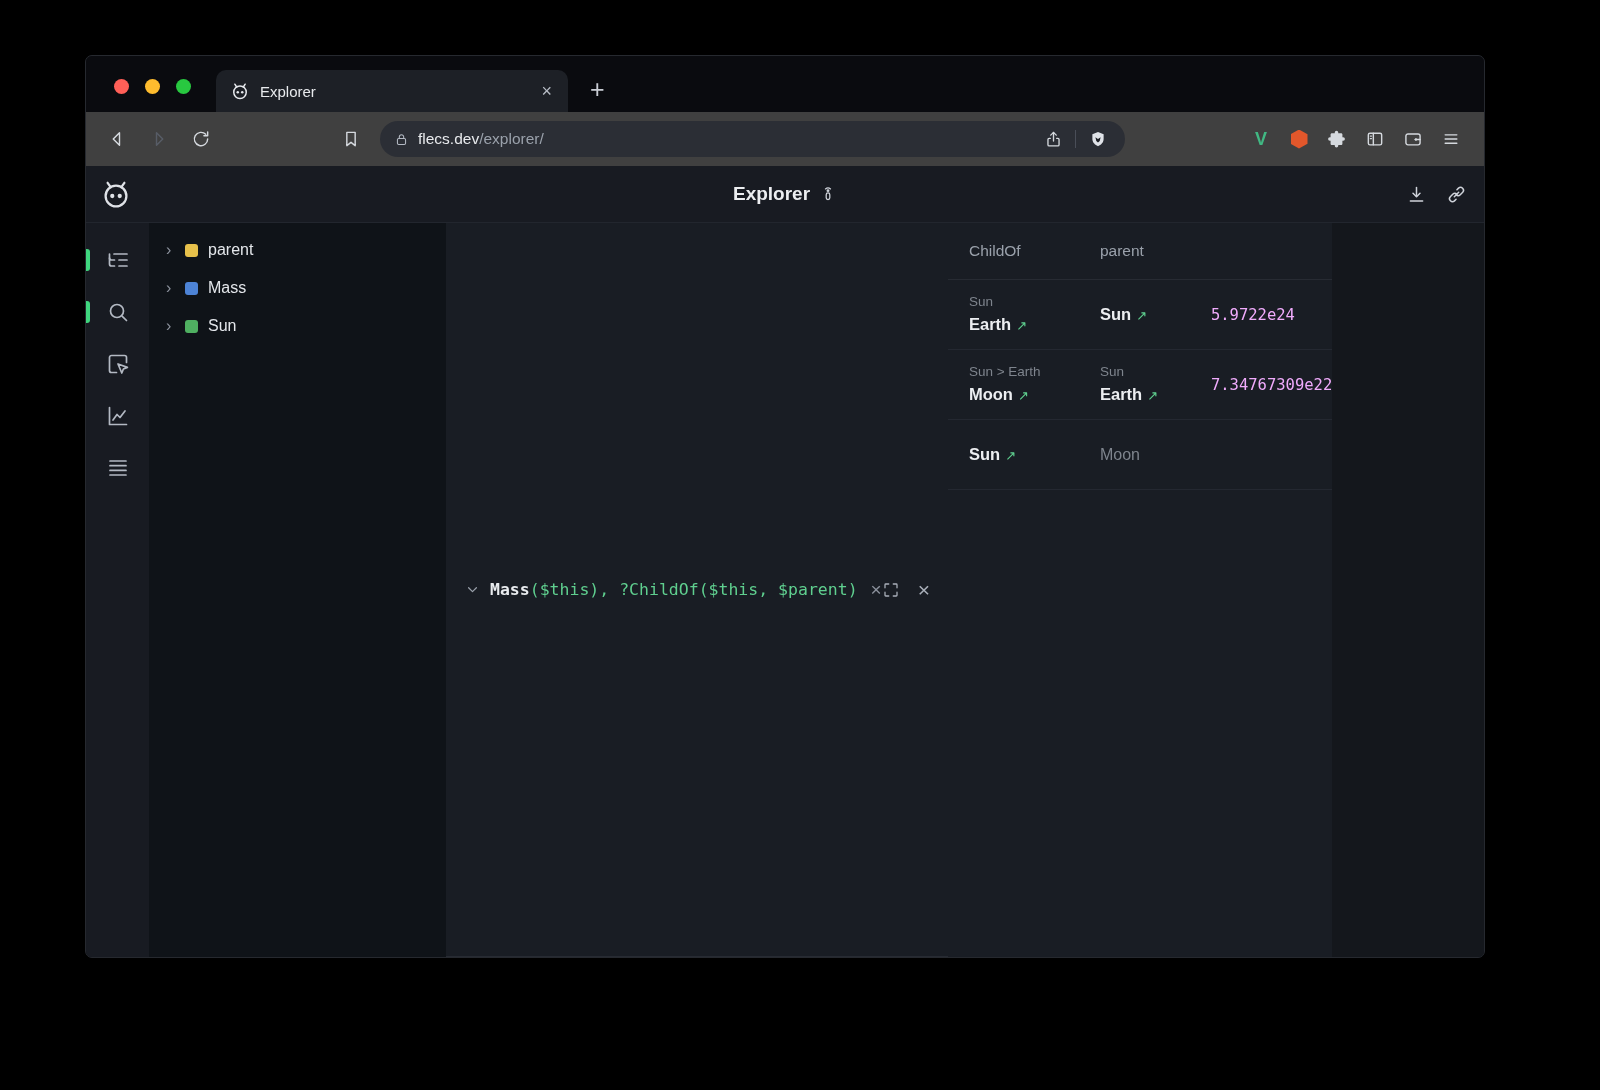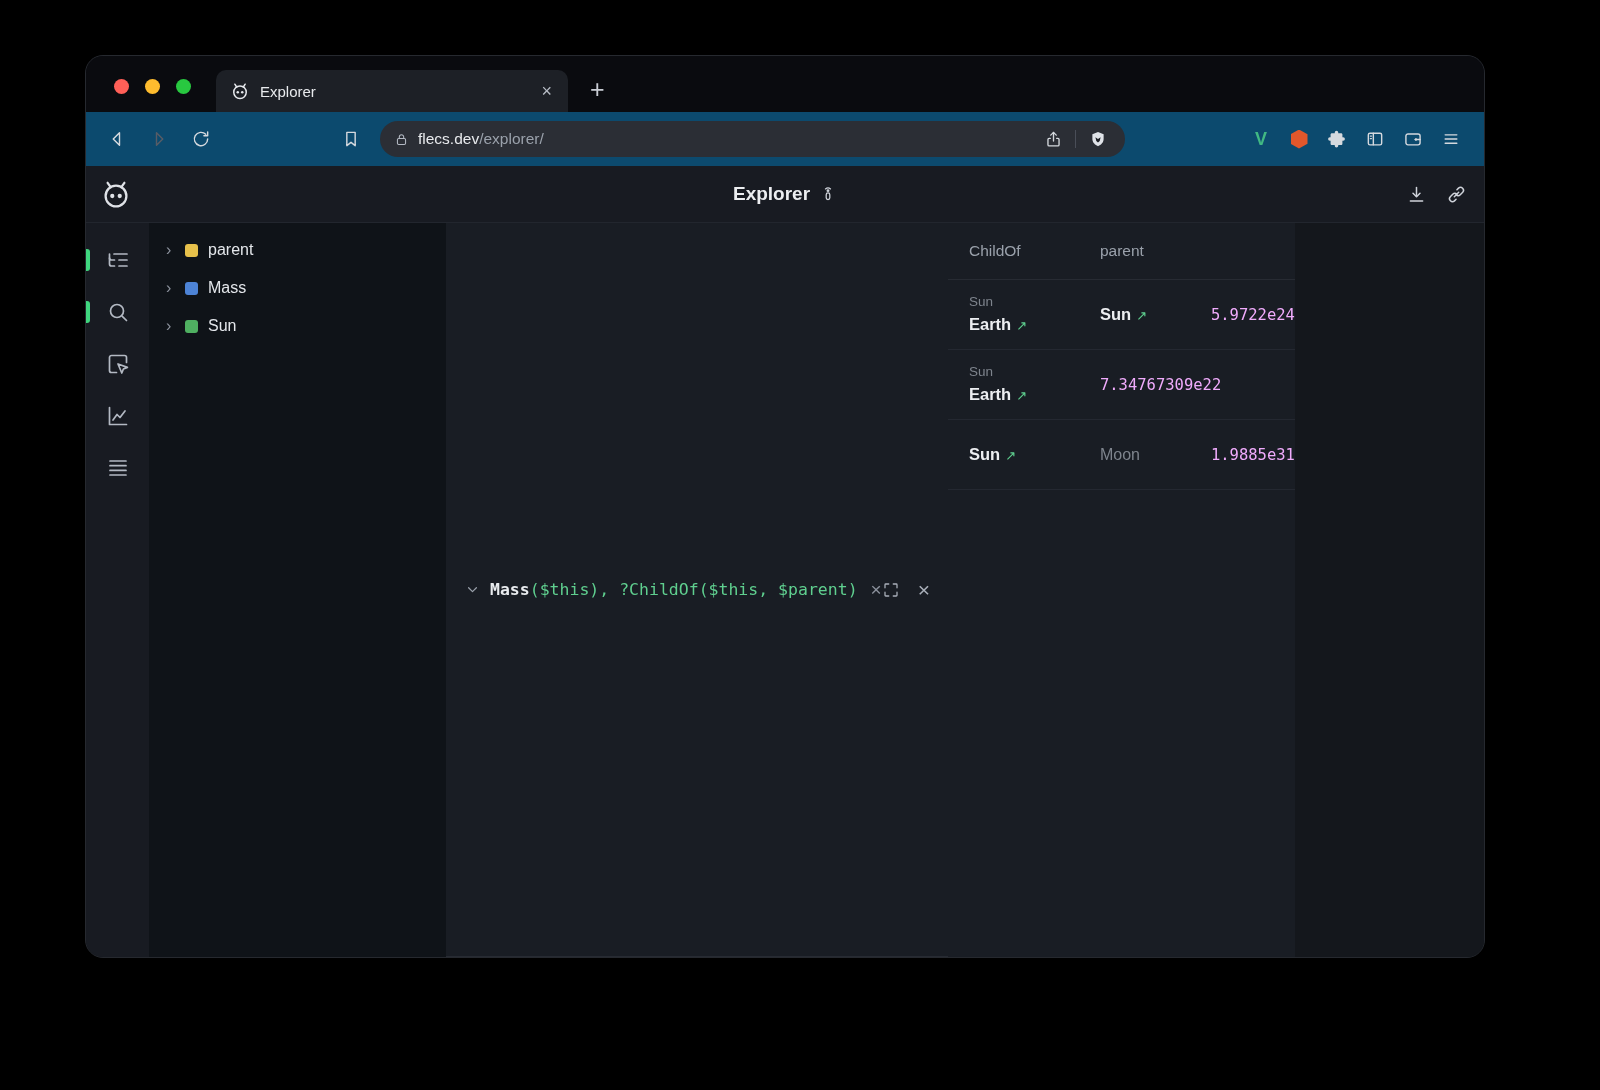--- a/index.html
+++ b/index.html
@@ -1,39 +1,39 @@
 <!DOCTYPE html>
 <html><head>
 <meta charset="utf-8">
 <style>
   * { box-sizing: border-box; margin: 0; padding: 0; }
   html,body { width:1600px; height:1090px; background:#000; font-family:"Liberation Sans",sans-serif; overflow:hidden; }
   .stage { position:relative; width:1600px; height:1090px; background:#000; }
 
   .window {
     position:absolute; left:85px; top:55px; width:1400px; height:903px;
-    background:#15181e; border-radius:18px; overflow:hidden;
+    background:#15181e; border-radius:7px; overflow:hidden;
     display:flex; flex-direction:column;
     box-shadow:0 25px 70px rgba(0,0,0,.7);
     border:1px solid #26292f;
   }
 
   
   .tabstrip { position:relative; flex:0 0 56px; background:#0a0b0f; display:flex; align-items:flex-end; }
   .traffic { position:absolute; left:28px; top:23px; display:flex; gap:16px; }
   .tl { width:15px; height:15px; border-radius:50%; cursor:pointer; }
   .tab { margin-left:130px; width:352px; height:42px; background:#1d2026; border-radius:10px 10px 0 0;
          display:flex; align-items:center; padding:0 12px 0 14px; cursor:pointer; }
   .favicon { width:20px; height:20px; flex:0 0 auto; }
   .tab-title { color:#e8eaed; font-size:15px; font-weight:500; margin-left:10px; flex:1; white-space:nowrap; overflow:hidden; }
   .tab-close { color:#b7bcc5; font-size:18px; line-height:1; padding:2px 4px; cursor:pointer; }
   .new-tab { color:#c9cdd4; font-size:25px; line-height:1; margin-left:22px; margin-bottom:10px; cursor:pointer; }
 
   
-  .navbar { flex:0 0 54px; background:#0c4a6e; display:flex; align-items:center; padding:0 14px; }
+  .navbar { flex:0 0 54px; background:#404040; display:flex; align-items:center; padding:0 14px; }
   .nav-btn { width:34px; height:34px; display:flex; align-items:center; justify-content:center; color:#d5d9de; border-radius:50%; cursor:pointer; margin-right:8px; }
   .nav-btn.disabled { color:#575c66; cursor:default; }
   .bookmark-btn { margin-left:108px; margin-right:0; }
   .urlbar { flex:0 0 745px; height:36px; background:#2b2e35; border-radius:18px; margin-left:12px;
             display:flex; align-items:center; padding:0 12px 0 14px; cursor:text; }
   .url-text { font-size:15.5px; margin-left:9px; color:#e8eaed; white-space:nowrap; }
   .url-dim { color:#9aa1ab; }
   .url-grow { flex:1; }
   .url-action { width:30px; height:30px; display:flex; align-items:center; justify-content:center; color:#d5d9de; cursor:pointer; }
   .url-sep { width:1px; height:18px; background:#4a4e58; margin:0 7px; }
@@ -321,37 +321,38 @@
             <div class="cell">
               <div class="ename-line"><span class="ename">Sun</span><span class="arrow">↗</span></div>
             </div>
             <div class="cell">
               <span class="mass">5.9722e24</span>
             </div>
           </div>
 
           <div class="trow">
             <div class="cell">
+              <div class="path">Sun &gt; Earth</div>
+              <div class="ename-line"><span class="ename">Moon</span><span class="arrow">↗</span></div>
+            </div>
+            <div class="cell">
               <div class="path">Sun</div>
               <div class="ename-line"><span class="ename">Earth</span><span class="arrow">↗</span></div>
             </div>
             <div class="cell">
               <span class="mass">7.34767309e22</span>
             </div>
           </div>
 
           <div class="trow">
             <div class="cell">
               <div class="ename-line"><span class="ename">Sun</span><span class="arrow">↗</span></div>
             </div>
             <div class="cell">
               <span class="none">Moon</span>
-            </div>
-            <div class="cell">
-              <span class="mass">1.9885e31</span>
             </div>
           </div>
         </div>
 
         <div class="emptyarea"></div>
       </div>
     </div>
   </div>
 </div>
 

